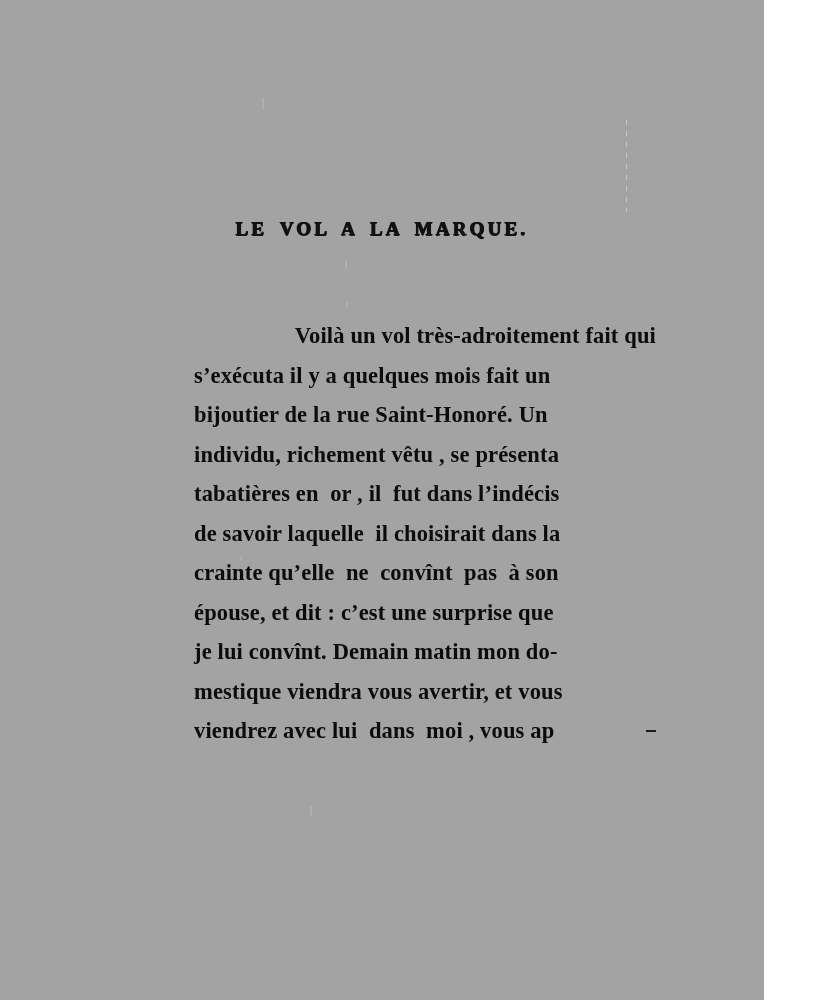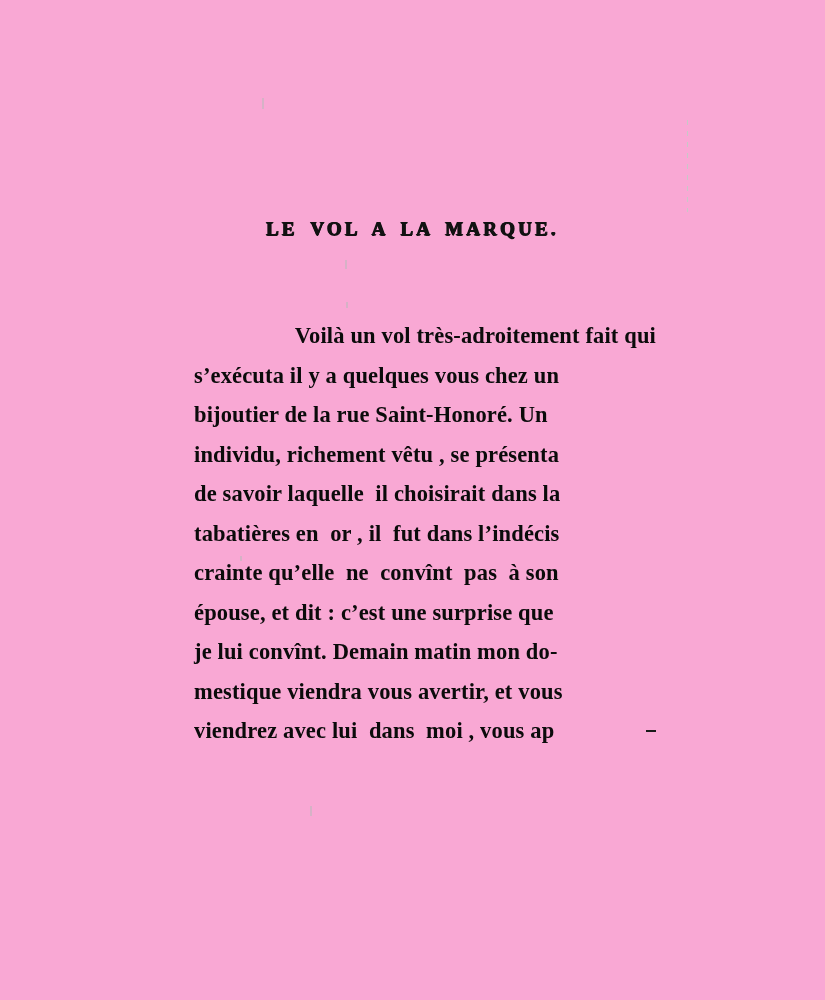--- a/index.html
+++ b/index.html
@@ -9,23 +9,23 @@
   body {
     width: 825px;
     height: 1000px;
     background: #ffffff;
     font-family: "Liberation Serif", serif;
     color: #0a0a0a;
     overflow: hidden;
   }
   .page {
     position: relative;
-    width: 825px;
+    width: 764px;
     height: 1000px;
-    background: #f9a8d4;
+    background: #a3a3a3;
     text-decoration: underline;
   }
   
   .speck {
     position: absolute;
     background: #b9b9b9;
     opacity: 0.55;
   }
   .edge-rule {
     position: absolute;
@@ -114,33 +114,33 @@
 
   <div class="title">LE VOL A LA MARQUE.</div>
 
   <div class="body-text">
     <p>
       <span class="line justified">
           <span class="indent"></span>
           <span>Voilà un vol très-adroitement fait qui</span>
         </span>
       <span class="line justified">
-          <span>s’exécuta il y a quelques vous chez un</span>
+          <span>s’exécuta il y a quelques mois fait un</span>
         </span>
       <span class="line justified">
           <span>bijoutier de la rue Saint-Honoré. Un</span>
         </span>
       <span class="line justified">
           <span>individu, richement vêtu , se présenta</span>
         </span>
       <span class="line justified">
-          <span>de savoir laquelle  il choisirait dans la</span>
+          <span>tabatières en  or , il  fut dans l’indécis</span>
         </span>
       <span class="line justified">
-          <span>tabatières en  or , il  fut dans l’indécis</span>
+          <span>de savoir laquelle  il choisirait dans la</span>
         </span>
       <span class="line justified">
           <span>crainte qu’elle  ne  convînt  pas  à son</span>
         </span>
       <span class="line justified">
           <span>épouse, et dit : c’est une surprise que</span>
         </span>
       <span class="line justified">
           <span>je lui convînt. Demain matin mon do-</span>
         </span>

